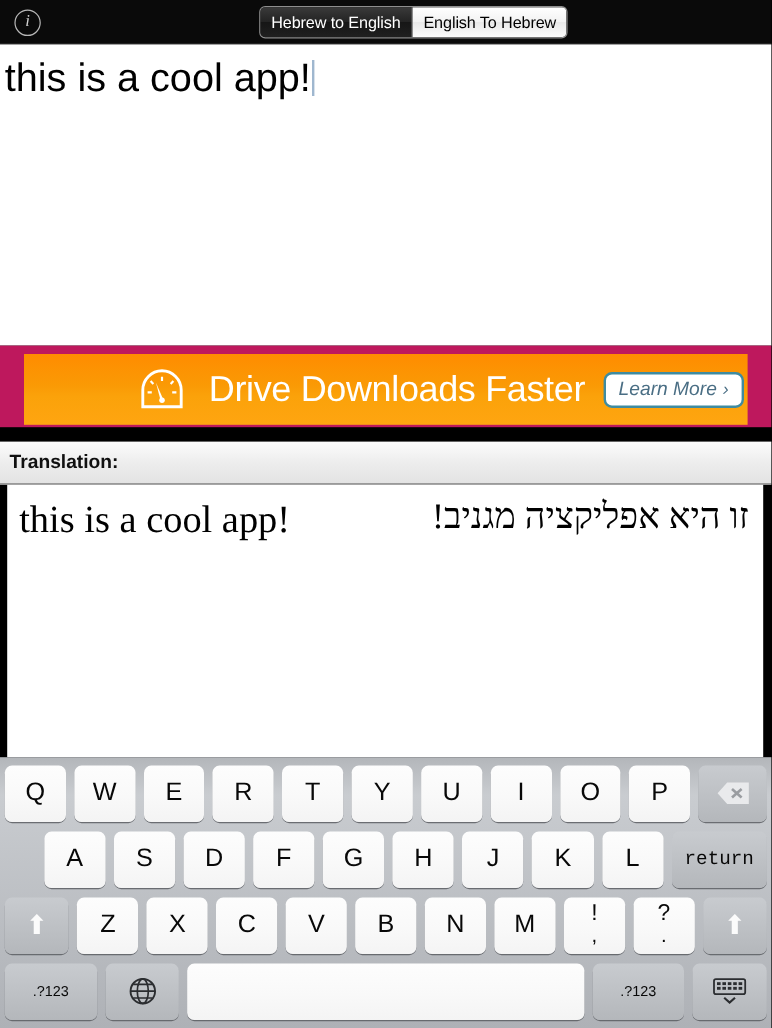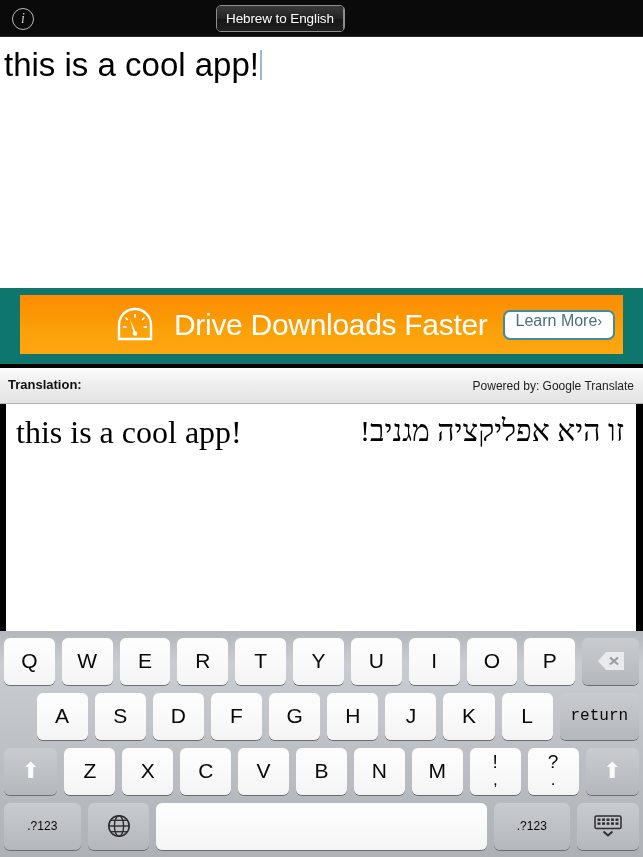--- a/index.html
+++ b/index.html
@@ -62,22 +62,22 @@
     font-family: "Liberation Sans", sans-serif;
     white-space: pre;
   }
   .caret {
     display: inline-block; width: 2px; height: 30px;
     background: #9fb7cf; vertical-align: -4px; margin-left: 1px;
   }
 
   
   .ad-strip {
-    position: absolute; left: 0; top: 288px; width: 643px; height: 76px;
-    background: #0f766e;
+    position: absolute; left: 0; top: 288px; width: 643px; height: 68px;
+    background: #be185d;
   }
   .ad-banner {
     position: absolute; left: 20px; top: 7px; width: 603px; height: 59px;
     background: linear-gradient(to bottom, #ff8c00 0%, #fa9a05 45%, #fba20a 60%, #ffa510 100%);
     display: flex; align-items: center;
   }
   .gauge {
     margin-left: 93px; width: 44px; height: 44px; flex: none;
   }
   .ad-title {
@@ -85,34 +85,34 @@
     font-size: 30px; color: #ffffff;
     font-family: "Liberation Sans", sans-serif;
     letter-spacing: -0.3px; white-space: nowrap;
   }
   .learn-more {
     margin-left: 15px;
     background: #ffffff;
     border: 2px solid #3f8ba0;
     border-radius: 7px;
     height: 30px; padding: 0 11px;
-    display: flex; align-items: flex-start; 
-    color: #4a6e84; font-size: 16px; white-space: nowrap;
+    display: flex; align-items: center; gap: 5px;
+    color: #4a6e84; font-size: 16px; white-space: nowrap; font-style: italic;
   }
   .lm-chev { font-size: 15px; color: #4a6e84; }
 
   
   .trans-head {
     position: absolute; left: 0; top: 368px; width: 643px; height: 36px;
     background: linear-gradient(to bottom, #fcfcfc 0%, #ededed 50%, #e3e3e3 100%);
     border-bottom: 1px solid #b4b4b4;
   }
   .trans-label {
     position: absolute; left: 8px; top: 9px;
-    font-size: 13px; font-weight: bold; color: #101010;
+    font-size: 16px; font-weight: bold; color: #101010;
   }
   .powered {
     position: absolute; right: 9px; top: 11px;
     font-size: 12px; color: #1d1d1d;
   }
 
   
   .trans-body {
     position: absolute; left: 6px; top: 404px; width: 630px; height: 227px;
     background: #ffffff;
@@ -175,20 +175,21 @@
 </style>
 </head>
 <body>
 
 <div class="app">
 
   <div class="topbar">
     <div class="info-icon">i</div>
     <div class="seg">
       <div class="seg-item off">Hebrew to English</div>
+      <div class="seg-item on">English To Hebrew</div>
     </div>
   </div>
 
   <div class="input-area">
     <div class="input-text"><span>this is a cool app!</span><span class="caret"></span></div>
   </div>
 
   <div class="ad-strip">
     <div class="ad-banner">
       <svg class="gauge" viewBox="0 0 44 44">
@@ -204,21 +205,20 @@
       <div class="ad-title">Drive Downloads Faster</div>
       <div class="learn-more">
         <span>Learn More</span>
         <span class="lm-chev">›</span>
       </div>
     </div>
   </div>
 
   <div class="trans-head">
     <div class="trans-label">Translation:</div>
-    <div class="powered">Powered by: Google Translate</div>
   </div>
 
   <div class="trans-body">
     <div class="trans-en">this is a cool app!</div>
     <div class="trans-he">זו היא אפליקציה מגניב!</div>
   </div>
 
   <div class="keyboard">
 
     <div class="krow r1">

